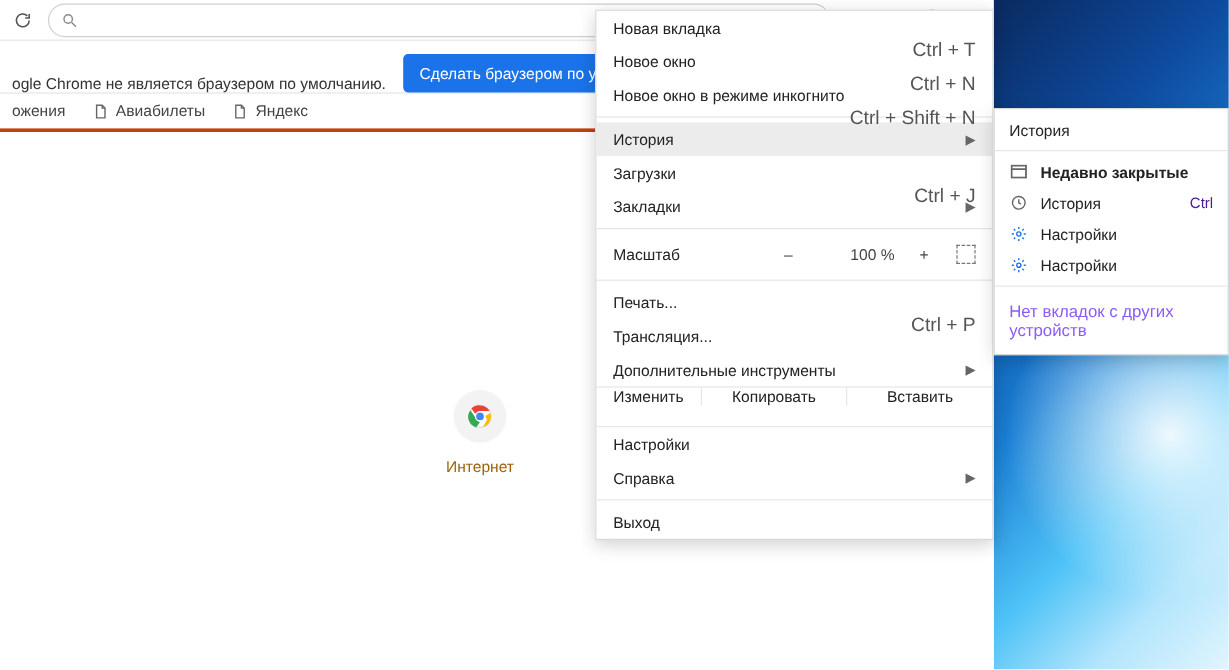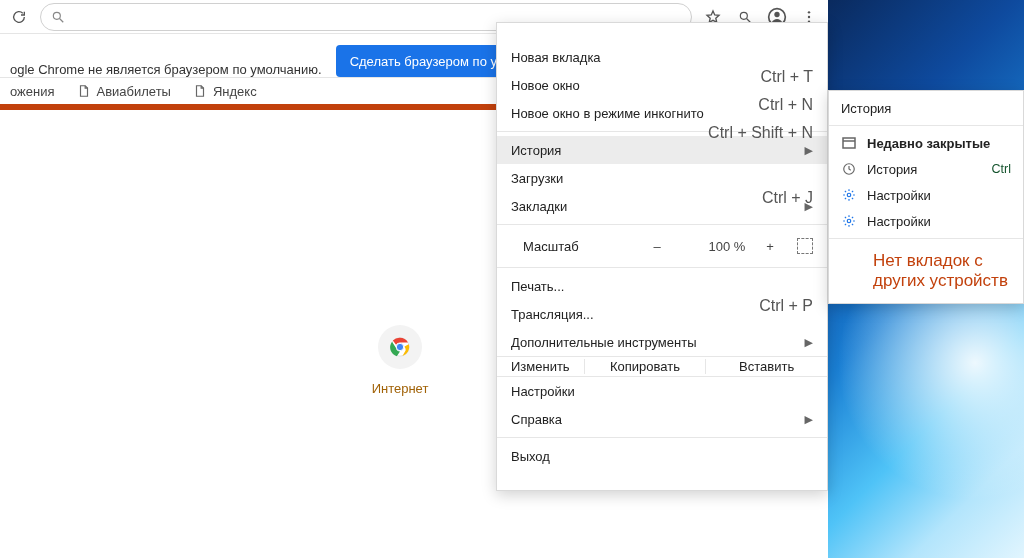--- a/index.html
+++ b/index.html
@@ -26,53 +26,53 @@
 
   .reload-svg { width:16px; height:16px; }
   .search-svg { width:14px; height:14px; }
 
   
   .info-bar { height: 44px; display: flex; align-items: flex-end; padding: 0 10px; border-bottom: 1px solid #e5e5e5; font-size: 13px; color: #333; }
   .info-text { flex: 0 0 auto; padding-right: 14px; }
   .primary-btn { background: #1a73e8; color: #fff; border: none; border-radius: 4px; height: 32px; padding: 0 14px; font-size: 13px; cursor: pointer; }
 
   
-  .bookmarks { height: 32px; display: flex; align-items: center; gap: 22px; padding: 0 10px; border-bottom: 6px solid #c2410c; font-size: 13px; color: #444; }
+  .bookmarks { height: 32px; display: flex; align-items: center; gap: 22px; padding: 0 10px; border-bottom: 3px solid #c2410c; font-size: 13px; color: #444; }
   .bm-item { display: flex; align-items: center; gap: 6px; cursor: pointer; }
   .file-ic { width: 14px; height: 14px; }
 
   
   .content { flex: 1; position: relative; background: #fff; }
   .shortcut { position: absolute; top: 215px; left: 355px; width: 90px; text-align: center; font-size: 13px; color: #a16207; }
   .shortcut .tile { width: 44px; height: 44px; margin: 0 auto 12px auto; border-radius: 50%; background: #f3f3f3; display: flex; align-items: center; justify-content: center; }
 
   
-  .menu { position: absolute; top: 22px; right: 0; width: 332px; background: #fff; border: 1px solid #d9d9d9; box-shadow: 0 4px 14px rgba(0,0,0,.18); font-size: 13px; color: #222; padding: 20px 0; z-index: 10; }
+  .menu { position: absolute; top: 8px; right: 0; width: 332px; background: #fff; border: 1px solid #d9d9d9; box-shadow: 0 4px 14px rgba(0,0,0,.18); font-size: 13px; color: #222; padding: 0 0; z-index: 10; }
   .mrow { display: flex; align-items: center; height: 28px; padding: 0 14px; justify-content: space-between; cursor: pointer; }
   .mrow.hl { background: #ececec; }
   .mrow .lbl { white-space: nowrap; }
   .mrow .sc { color: #555; font-size: 16px; margin-top: 40px; }
   .mrow .arrow { color: #666; font-size: 11px; }
   .msep { height: 1px; background: #e6e6e6; margin: 4px 0; }
   .zoom-row { display: flex; align-items: center; height: 34px; padding: 0 14px; }
-  .zoom-row .lbl { flex: 1; margin-left: 12px; }
+  .zoom-row .lbl { flex: 1; }
   .zoom-ctrls { display: flex; align-items: center; gap: 10px; color: #444; }
   .zoom-ctrls .btn { width: 22px; text-align: center; cursor: pointer; }
   .zoom-ctrls .val { min-width: 44px; text-align: center; margin-left: 27px; }
   .full-ic { width: 16px; height: 16px; border: 1px dashed #777; margin-left: 6px; cursor: pointer; position: relative; }
-  .edit-row { display: flex; align-items: center; height: 21px; border-top: 1px solid #e6e6e6; border-bottom: 1px solid #e6e6e6; }
+  .edit-row { display: flex; align-items: flex-start; height: 34px; border-top: 1px solid #e6e6e6; border-bottom: 1px solid #e6e6e6; }
   .edit-row .elabel { display:flex; align-items:center; padding: 0 14px; }
   .edit-row .ecell { flex: 1; display: flex; align-items: center; justify-content: center; border-left: 1px solid #e6e6e6; cursor: pointer; }
 
   
   .submenu { position: absolute; top: 90px; left: 828px; width: 196px; background: #fff; border: 1px solid #d9d9d9; box-shadow: 0 4px 14px rgba(0,0,0,.18); font-size: 13px; color: #222; padding: 4px 0; z-index: 20; }
   .srow { display: flex; align-items: center; height: 26px; padding: 0 12px; gap: 10px; cursor: pointer; }
-  .srow .sc { margin-left: auto; color: #14532d; font-size: 12.5px; }
+  .srow .sc { margin-left: auto; color: #4c1d95; font-size: 12.5px; }
   .submenu .hdr { font-weight: 600; }
-  .submenu .note { color: #c2410c; padding: 8px 12px; font-size: 17px; cursor: default; margin-left: 32px; }
+  .submenu .note { color: #8b5cf6; padding: 8px 12px; font-size: 14px; cursor: default; }
   .ssep { height: 1px; background: #e6e6e6; margin: 4px 0; }
   .sic { width: 16px; height: 16px; display:flex; align-items:center; justify-content:center; color:#1a73e8; }
   .sic.gray { color:#666; }
 
   svg { display: block; }
 </style>
 </head>
 <body>
 
 <div class="desktop"></div>

